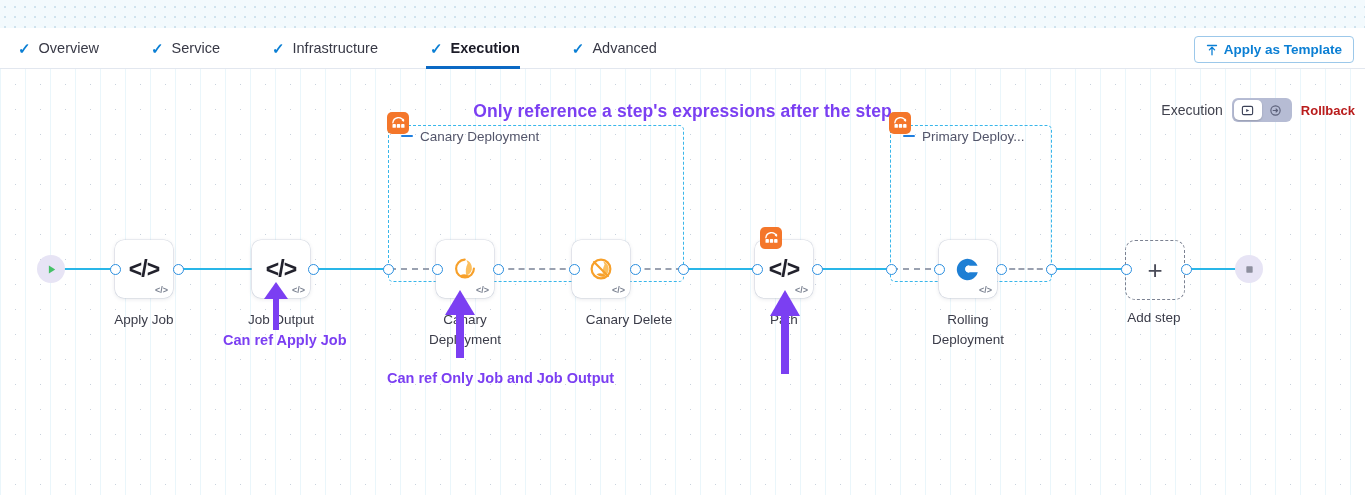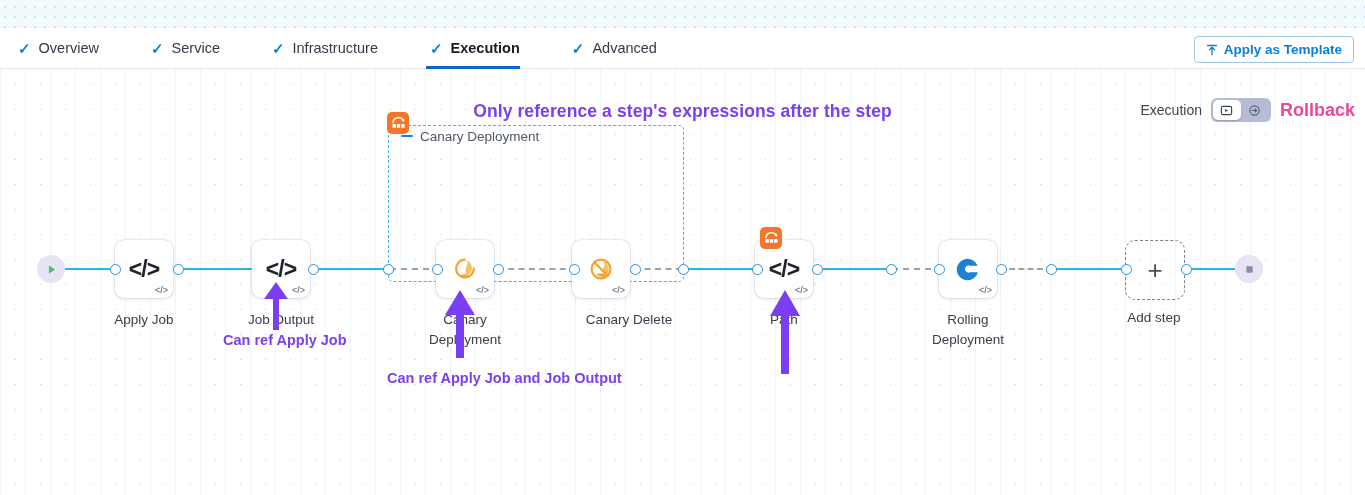--- a/index.html
+++ b/index.html
@@ -62,21 +62,21 @@
 
   
   .exec-ctl{position:absolute;right:10px;top:98px;display:flex;align-items:center;gap:9px;}
   .exec-label{font-size:14px;color:#41424e;}
   .seg{display:flex;align-items:center;background:#b6bcd4;border-radius:6px;padding:2px;height:24px;box-sizing:border-box;}
   .seg-btn{
     width:28px;height:20px;border-radius:5px;display:flex;align-items:center;justify-content:center;
     cursor:pointer;color:#5b6079;
   }
   .seg-btn.on{background:#ffffff;box-shadow:0 1px 2px rgba(0,0,0,.18);color:#3b4157;}
-  .rollback{font-size:18px;font-weight:700;color:#ec4899;cursor:pointer;}
+  .rollback{font-size:13px;font-weight:700;color:#b91c1c;cursor:pointer;}
 
   
   .stage{position:absolute;left:0;top:69px;width:1365px;height:426px;}
 
   .link{position:absolute;height:2px;background:#29b6e8;top:199px;}
   .link.dash{
     background:none;height:0;border-top:2px dashed #9aa1b0;top:199px;
   }
 
   .port{
@@ -210,20 +210,35 @@
           <rect x="6.2" y="8.6" width="3.6" height="4" rx="0.7" fill="#fff"></rect>
           <rect x="10.8" y="8.6" width="3.6" height="4" rx="0.7" fill="#fff"></rect>
         </svg>
       </span>
       <span class="group-label">
         <span class="minus"></span>
         <span>Canary Deployment</span>
       </span>
     </div>
 
+    <div class="group" style="left:890px;top:56px;width:160px;height:155px;">
+      <span class="group-badge">
+        <svg width="15" height="15" viewBox="0 0 16 16">
+          <path d="M2 7.2 A6 6 0 0 1 13.4 5.2" fill="none" stroke="#fff" stroke-width="1.4" stroke-linecap="round"></path>
+          <path d="M13.9 2.6 L14 5.6 L11.2 5.2" fill="#fff"></path>
+          <rect x="1.6" y="8.6" width="3.6" height="4" rx="0.7" fill="#fff"></rect>
+          <rect x="6.2" y="8.6" width="3.6" height="4" rx="0.7" fill="#fff"></rect>
+          <rect x="10.8" y="8.6" width="3.6" height="4" rx="0.7" fill="#fff"></rect>
+        </svg>
+      </span>
+      <span class="group-label">
+        <span class="minus"></span>
+        <span>Primary Deploy...</span>
+      </span>
+    </div>
 
     <div class="link" style="left:64px;width:54px;"></div>
     <div class="link" style="left:178px;width:78px;"></div>
     <div class="link" style="left:314px;width:76px;"></div>
     <div class="link dash" style="left:390px;width:50px;"></div>
     <div class="link dash" style="left:498px;width:78px;"></div>
     <div class="link dash" style="left:634px;width:48px;"></div>
     <div class="link" style="left:682px;width:76px;"></div>
     <div class="link" style="left:818px;width:74px;"></div>
     <div class="link dash" style="left:892px;width:50px;"></div>
@@ -330,20 +345,20 @@
   <svg class="arrow" style="left:262px;top:282px;" width="28" height="48" viewBox="0 0 28 48">
     <rect x="11" y="12" width="6" height="36" fill="#7b3ff2"></rect>
     <path d="M14 0 L26 17 L2 17 Z" fill="#7b3ff2"></path>
   </svg>
   <div class="anno" style="left:207px;top:330px;">Can ref Apply Job</div>
 
   <svg class="arrow" style="left:443px;top:290px;" width="34" height="68" viewBox="0 0 34 68">
     <rect x="13" y="18" width="8" height="50" fill="#7b3ff2"></rect>
     <path d="M17 0 L32 25 L2 25 Z" fill="#7b3ff2"></path>
   </svg>
-  <div class="anno" style="left:371px;top:368px;">Can ref Apply Job and Job Output</div>
+  <div class="anno" style="left:371px;top:368px;">Can ref Only Job and Job Output</div>
 
   <svg class="arrow" style="left:768px;top:290px;" width="34" height="84" viewBox="0 0 34 84">
     <rect x="13" y="19" width="8" height="65" fill="#7b3ff2"></rect>
     <path d="M17 0 L32 26 L2 26 Z" fill="#7b3ff2"></path>
   </svg>
 
 </div>
 
 </body></html>

